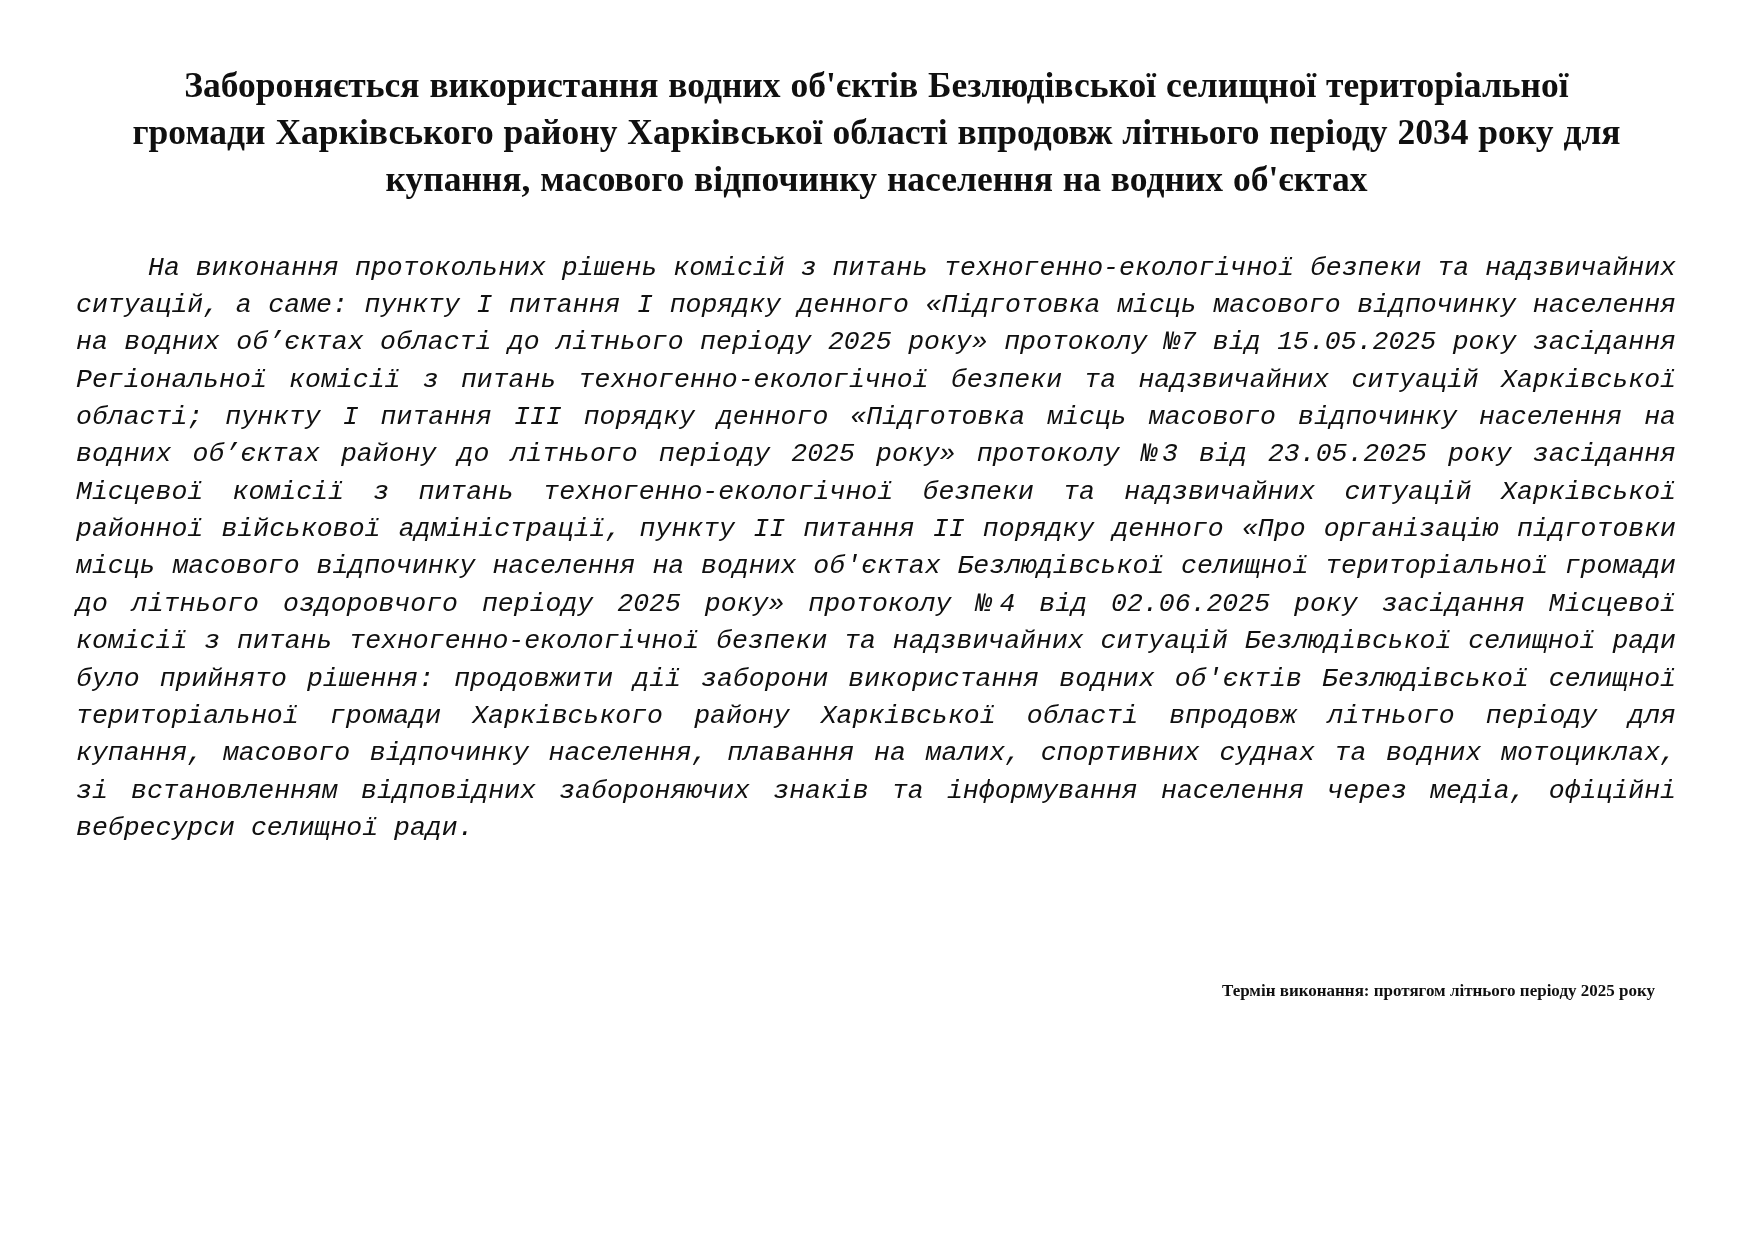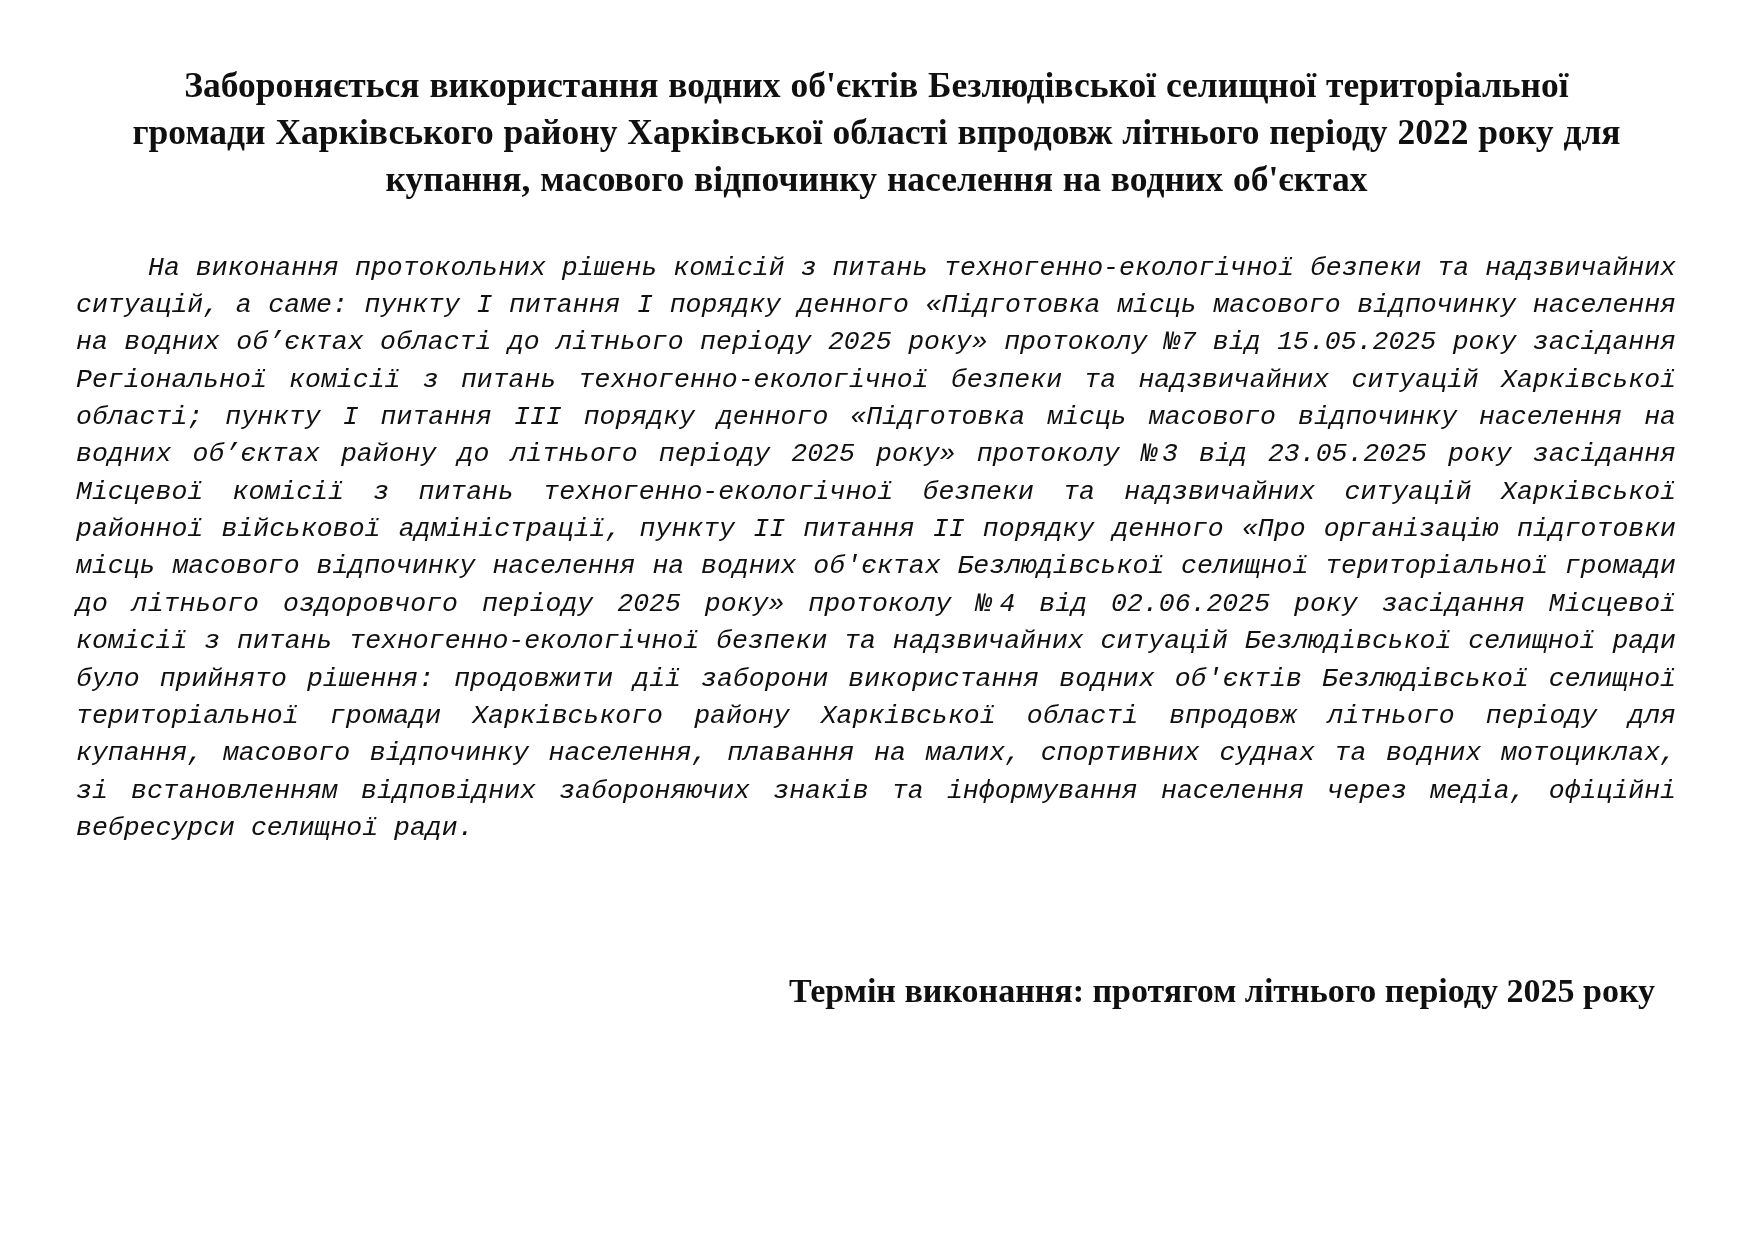--- a/index.html
+++ b/index.html
@@ -45,32 +45,33 @@
     max-width: 1600px;
     font-family: Liberation Mono, monospace;
   }
   .deadline-wrap {
     margin-top: 120px;
     display: flex;
     justify-content: flex-end;
     padding-right: 22px;
   }
   .deadline {
-    font-size: 34px;
+    font-size: 17px;
     font-weight: bold;
     line-height: 1.4;
     white-space: nowrap;
+    margin-top: 12px;
   }
 </style>
 </head>
 <body>
 
 <div class="page">
 
-  <h1 class="doc-title">Забороняється використання водних об'єктів Безлюдівської селищної територіальної громади Харківського району Харківської області впродовж літнього періоду 2022 року для купання, масового відпочинку населення на водних об'єктах</h1>
+  <h1 class="doc-title">Забороняється використання водних об'єктів Безлюдівської селищної територіальної громади Харківського району Харківської області впродовж літнього періоду 2034 року для купання, масового відпочинку населення на водних об'єктах</h1>
 
   <div class="body-block">
     <p class="body-par">На виконання протокольних рішень комісій з питань техногенно-екологічної безпеки та надзвичайних ситуацій, а саме: пункту I питання I порядку денного «Підготовка місць масового відпочинку населення на водних об’єктах області до літнього періоду 2025 року» протоколу №7 від 15.05.2025 року засідання Регіональної комісії з питань техногенно-екологічної безпеки та надзвичайних ситуацій Харківської області; пункту I питання III порядку денного «Підготовка місць масового відпочинку населення на водних об’єктах району до літнього періоду 2025 року» протоколу №3 від 23.05.2025 року засідання Місцевої комісії з питань техногенно-екологічної безпеки та надзвичайних ситуацій Харківської районної військової адміністрації, пункту II питання II порядку денного «Про організацію підготовки місць масового відпочинку населення на водних об'єктах Безлюдівської селищної територіальної громади до літнього оздоровчого періоду 2025 року» протоколу №4 від 02.06.2025 року засідання Місцевої комісії з питань техногенно-екологічної безпеки та надзвичайних ситуацій Безлюдівської селищної ради було прийнято рішення: продовжити дії заборони використання водних об'єктів Безлюдівської селищної територіальної громади Харківського району Харківської області впродовж літнього періоду для купання, масового відпочинку населення, плавання на малих, спортивних суднах та водних мотоциклах, зі встановленням відповідних забороняючих знаків та інформування населення через медіа, офіційні вебресурси селищної ради.</p>
   </div>
 
   <div class="deadline-wrap">
     <div class="deadline">Термін виконання: протягом літнього періоду 2025 року</div>
   </div>
 
 </div>

